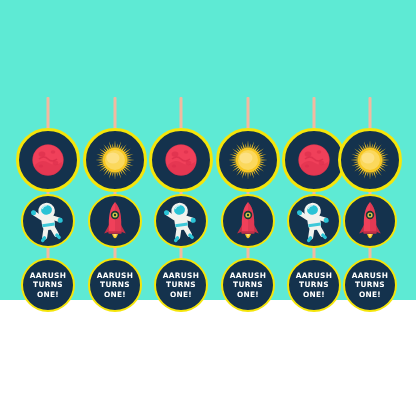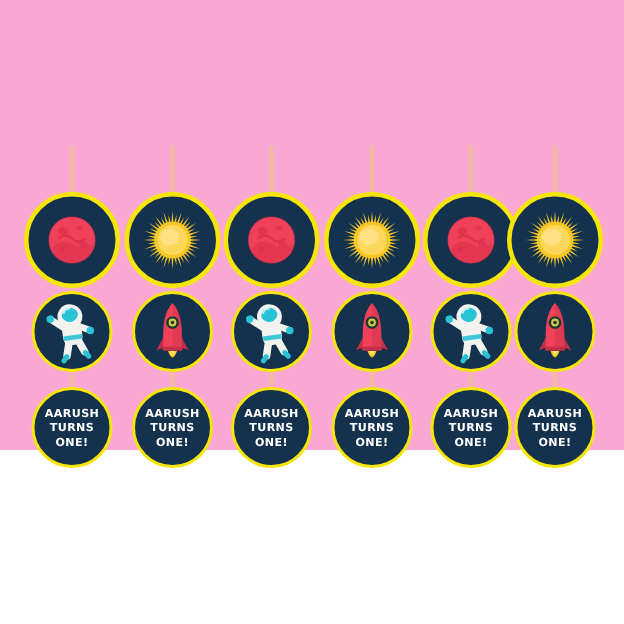--- a/index.html
+++ b/index.html
@@ -8,21 +8,21 @@
     width:416px;height:416px;
     background:#ffffff;
     font-family:"Liberation Sans", sans-serif;
     overflow:hidden;
     position:relative;
   }
   #banner-stage{
     position:absolute;
     left:0;top:0;
     width:416px;height:300px;
-    background:#f9a8d4;
+    background:#5eead4;
   }
   .strand{
     position:absolute;
     top:0;
     width:68px;
     height:416px;
   }
   
   .ribbon{
     position:absolute;

